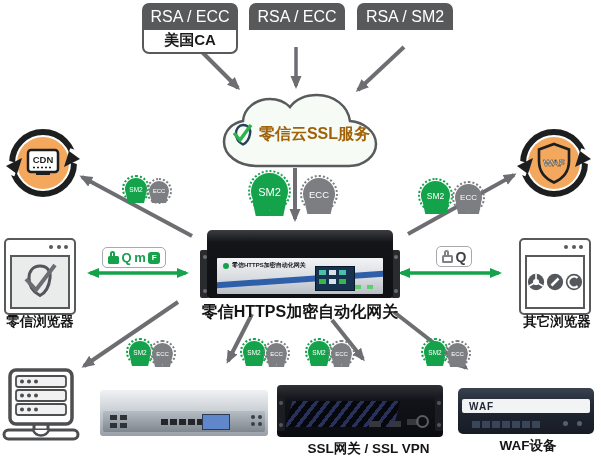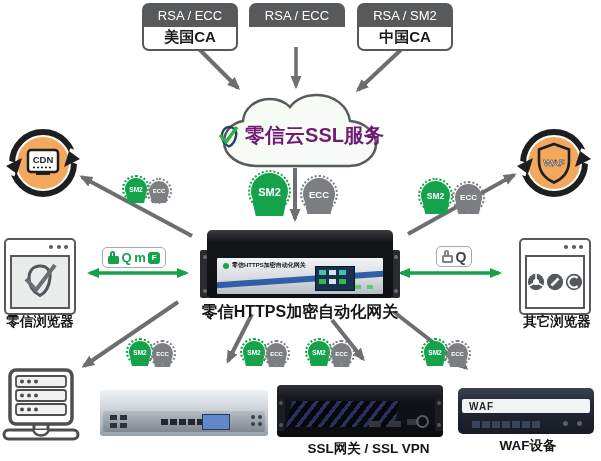--- a/index.html
+++ b/index.html
@@ -5,35 +5,35 @@
   html,body { margin:0; padding:0; background:#fff; }
   .canvas {
     position:relative; width:601px; height:461px; background:#fff;
     font-family:"Liberation Sans", sans-serif; overflow:hidden;
   }
   .abs { position:absolute; }
   svg.arrows { position:absolute; left:0; top:0; z-index:1; }
 
   
   .ca-box { position:absolute; width:96px; top:3px; text-align:center; z-index:2; }
-  .ca-head { background:var(--c-dark_gray,#58595b); color:#fff; font-size:13px;
+  .ca-head { background:var(--c-dark_gray,#58595b); color:#fff; font-size:16px;
              padding:3px 0 2px; border:2px solid var(--c-dark_gray,#58595b);
              border-radius:7px 7px 0 0; }
   .ca-body { background:#fff; color:#1a1a1a; font-weight:bold; font-size:15px;
              padding:1px 0 2px; border:2px solid var(--c-dark_gray,#58595b);
              border-top:none; border-radius:0 0 7px 7px; }
 
   
   .cloud-wrap { position:absolute; left:212px; top:92px; width:178px; height:82px; z-index:2; }
   .cloud-content { position:absolute; left:0; right:0; top:30px; display:flex;
                    align-items:center; justify-content:center; gap:5px; z-index:3; }
-  .cloud-label { font-weight:bold; font-size:20px; color:#701a75; }
-
-  
-  .badge { position:absolute; border-radius:50%; color:#fff; font-weight:bold;
+  .cloud-label { font-weight:bold; font-size:16px; color:#a16207; }
+
+  
+  .badge { position:absolute; border-radius:50%; color:#fff; font-weight:normal;
            display:flex; align-items:center; justify-content:center; z-index:4; }
   .badge::before,.badge::after { content:""; position:absolute; width:40%; height:42%;
            background:inherit; bottom:-14%; z-index:-1; }
   .badge::before { left:9%;  transform:skewX(12deg); }
   .badge::after  { right:9%; transform:skewX(-12deg); }
   .badge.sm2 { background:var(--c-green,#14a24b); outline:2px dotted var(--c-green,#14a24b); outline-offset:1px; }
   .badge.ecc { background:var(--c-badge_gray,#7c7e82); outline:2px dotted var(--c-badge_gray,#7c7e82); outline-offset:1px; }
 
   
   .lockbox { position:absolute; background:#fff; border:1.5px solid #a7a9ac; border-radius:5px;
@@ -158,21 +158,20 @@
 
   <div class="ca-box" style="left:142px">
     <div class="ca-head">RSA / ECC</div>
     <div class="ca-body">美国CA</div>
   </div>
   <div class="ca-box" style="left:249px">
     <div class="ca-head">RSA / ECC</div>
   </div>
   <div class="ca-box" style="left:357px">
     <div class="ca-head">RSA / SM2</div>
-    <div class="ca-body">中国CA</div>
   </div>
 
   <div class="cloud-wrap">
     <svg width="178" height="82" viewBox="0 0 178 82">
       <path d="M45 74 C26 74 12 63 12 50 C12 39 20 31 31 29 C32 16 44 7 58 7
                C66 7 73 10 78 15 C84 7 94 3 105 3 C122 3 136 14 138 29
                C152 30 164 40 164 52 C164 64 152 74 137 74 Z" fill="#f6fbf6" stroke="#595a5c" stroke-width="2.5"></path>
     </svg>
     <div class="cloud-content">
       <svg width="22" height="24" viewBox="0 0 22 24">

